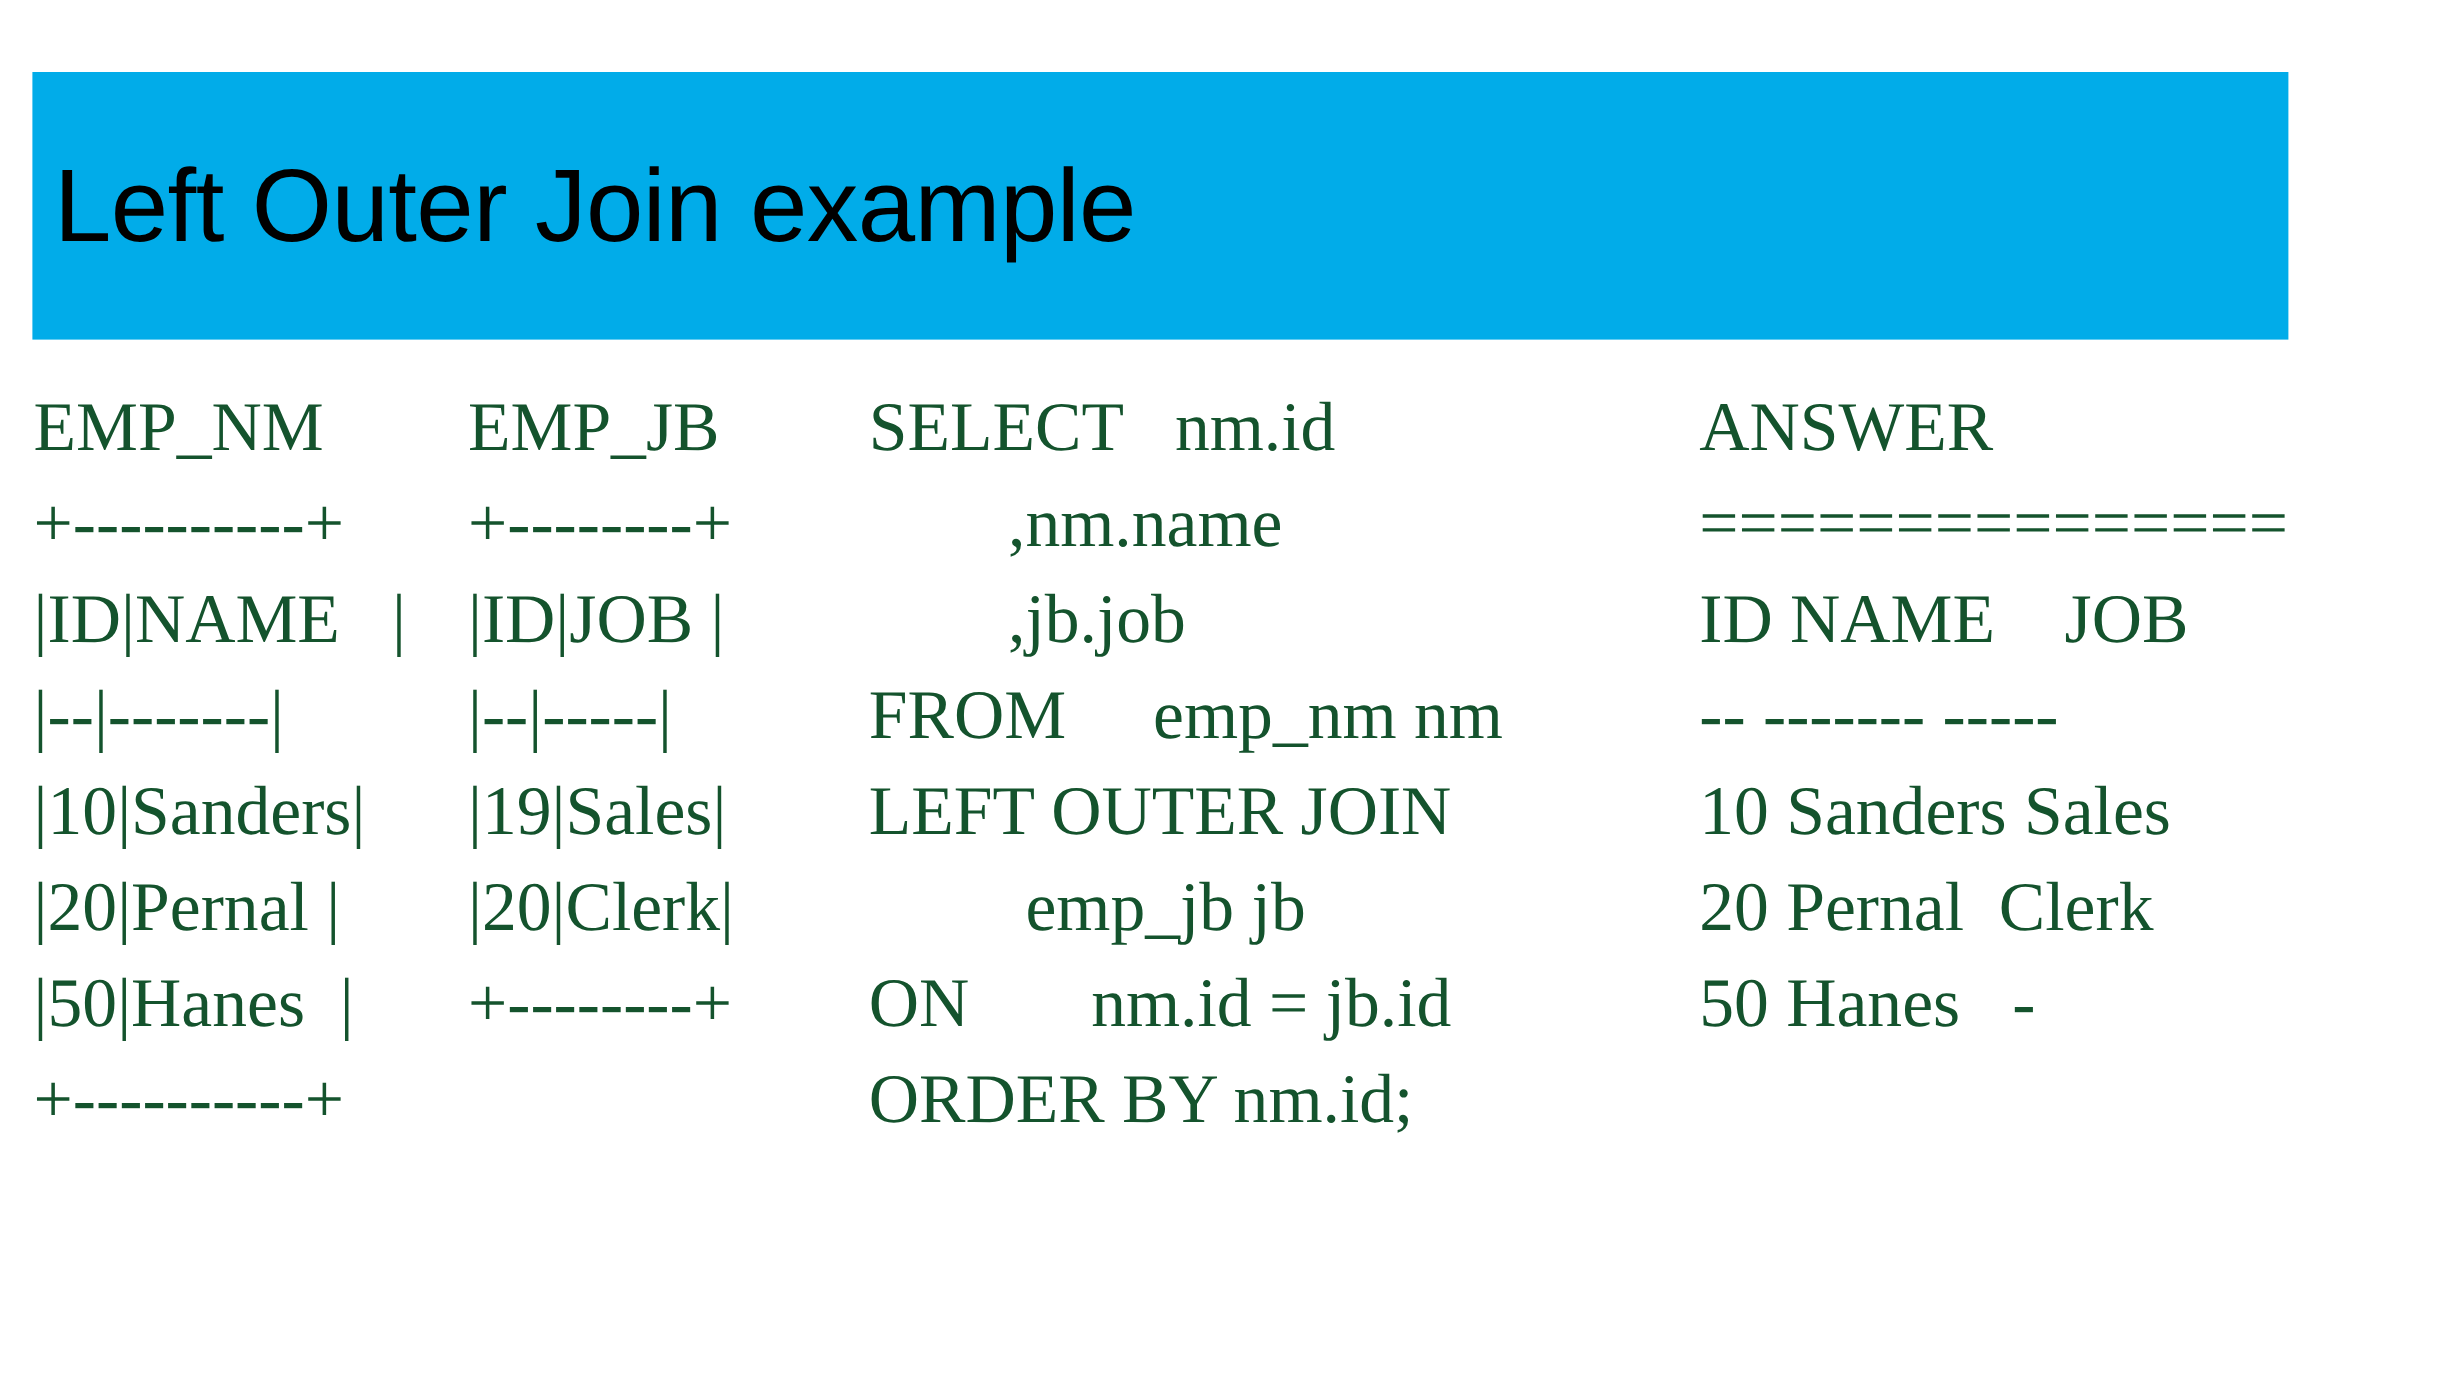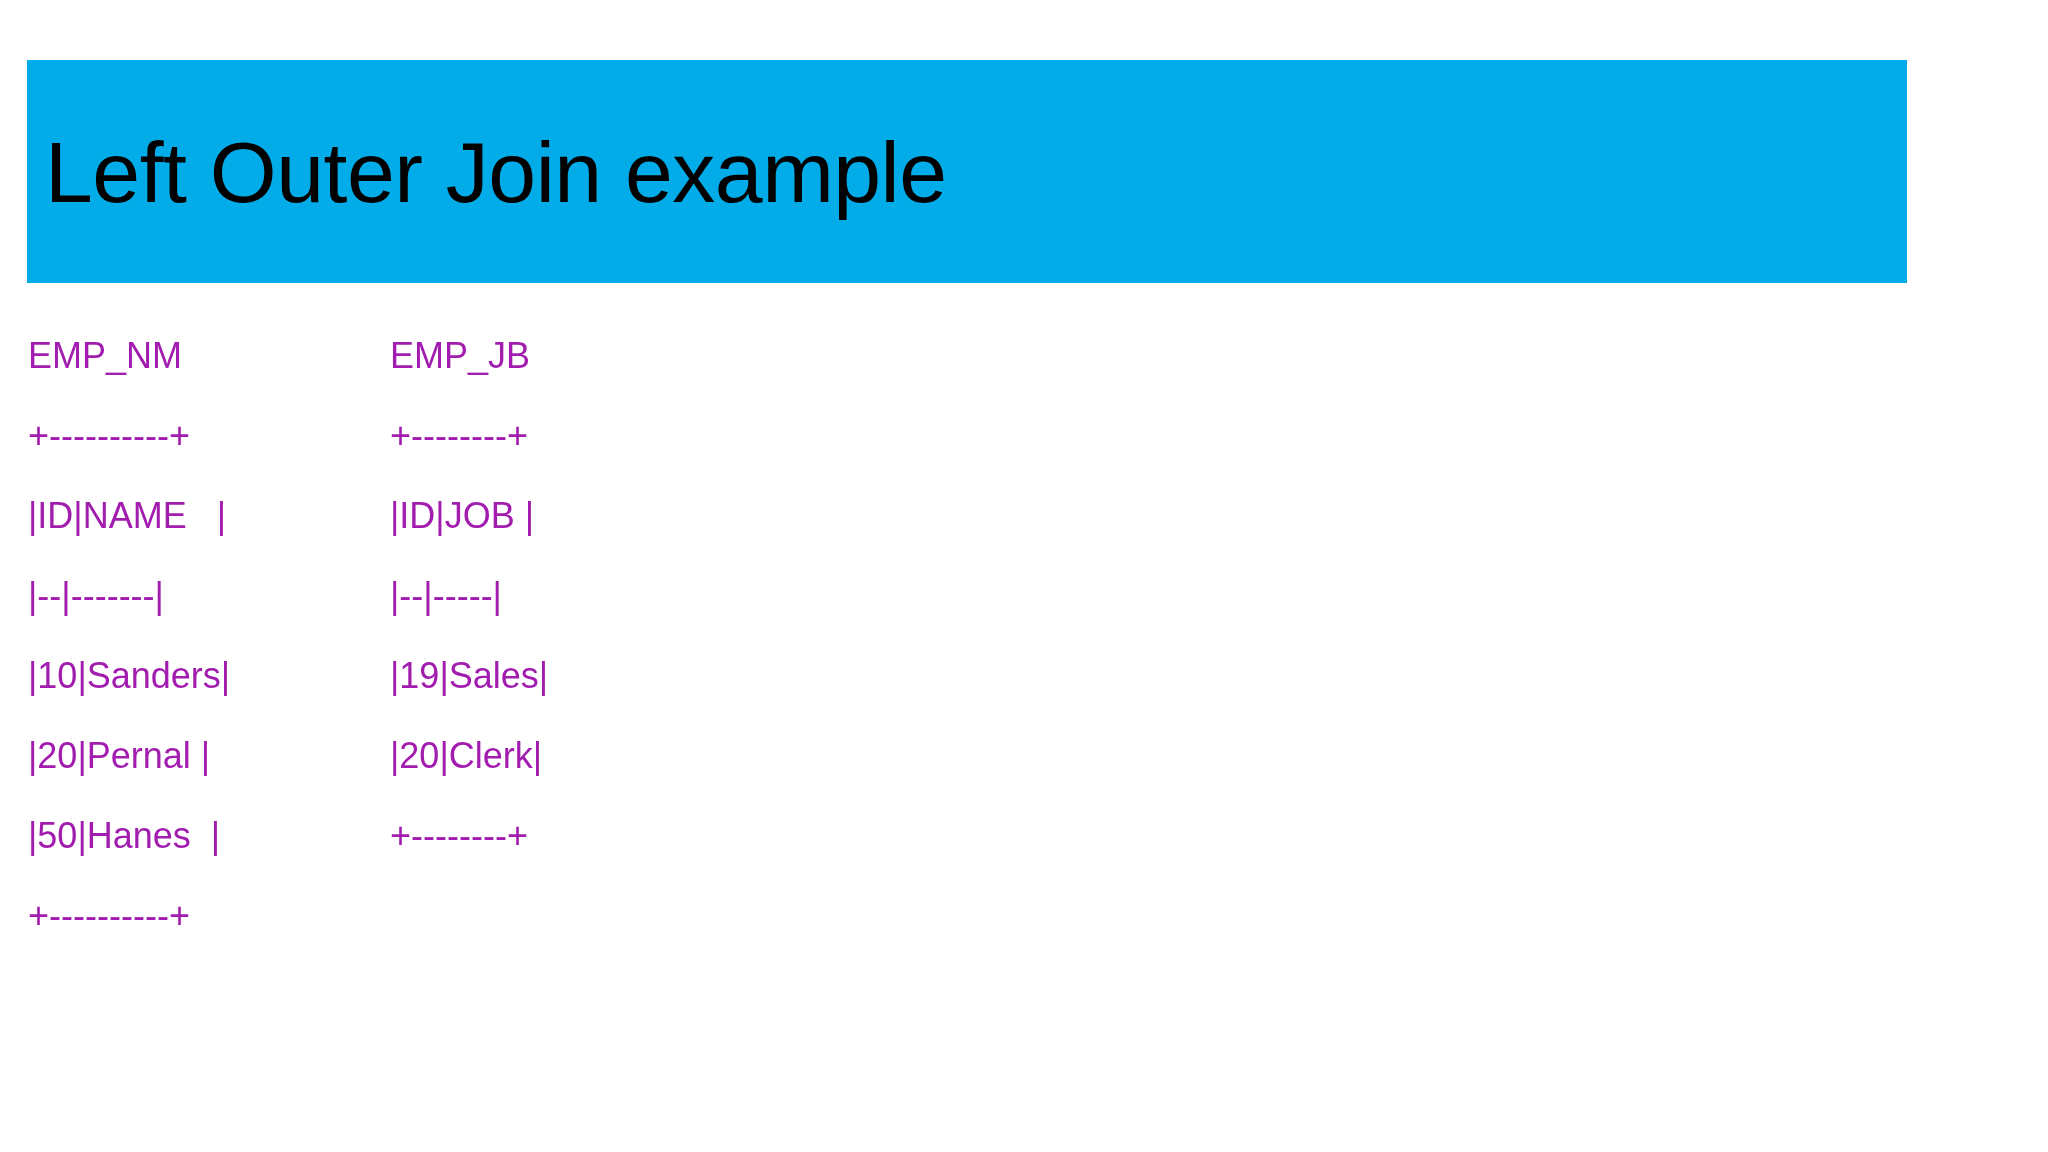--- a/index.html
+++ b/index.html
@@ -45,23 +45,23 @@
     font-size: 86px;
     line-height: 1.05;
     letter-spacing: -0.5px;
     white-space: nowrap;
   }
 
   
   .code-block {
     position: absolute;
     margin: 0;
-    color: #a21caf;
-    font-family: Liberation Sans, sans-serif;
-    font-size: 36px;
+    color: #14532d;
+    font-family: Liberation Serif, serif;
+    font-size: 58px;
     line-height: 80px;
     white-space: pre;
     letter-spacing: 0px;
     font-weight: 400;
   }
 
   #block-emp-nm  { left: 28px;   top: 316px; }
   #block-emp-jb  { left: 390px;  top: 316px; }
   #block-sql     { left: 724px;  top: 316px; }
   #block-answer  { left: 1416px; top: 316px; }
@@ -85,15 +85,30 @@
 +----------+</pre>
 
   <pre class="code-block" id="block-emp-jb">EMP_JB
 +--------+
 |ID|JOB |
 |--|-----|
 |19|Sales|
 |20|Clerk|
 +--------+</pre>
 
+  <pre class="code-block" id="block-sql">SELECT   nm.id
+        ,nm.name
+        ,jb.job
+FROM     emp_nm nm
+LEFT OUTER JOIN
+         emp_jb jb
+ON       nm.id = jb.id
+ORDER BY nm.id;</pre>
 
+  <pre class="code-block" id="block-answer">ANSWER
+===============
+ID NAME    JOB
+-- ------- -----
+10 Sanders Sales
+20 Pernal  Clerk
+50 Hanes   -</pre>
 
 </div>
 
 </body></html>

